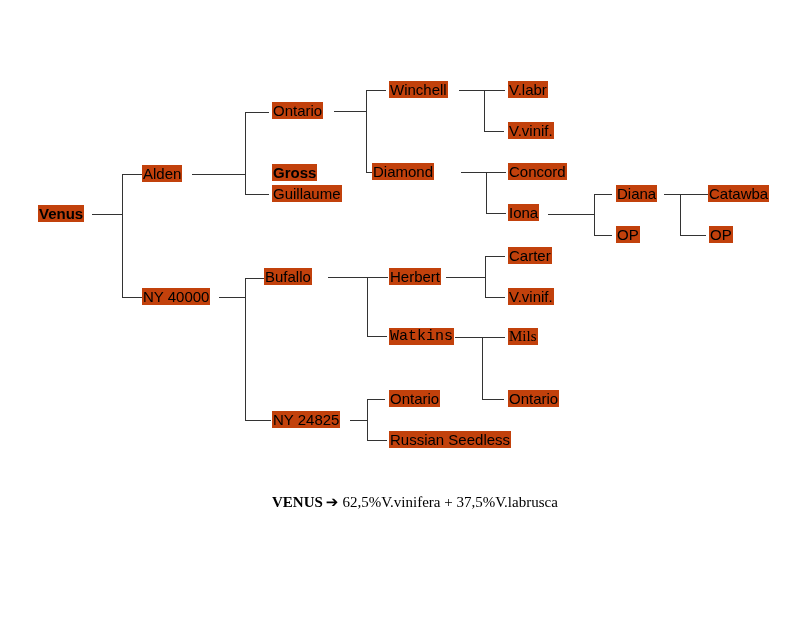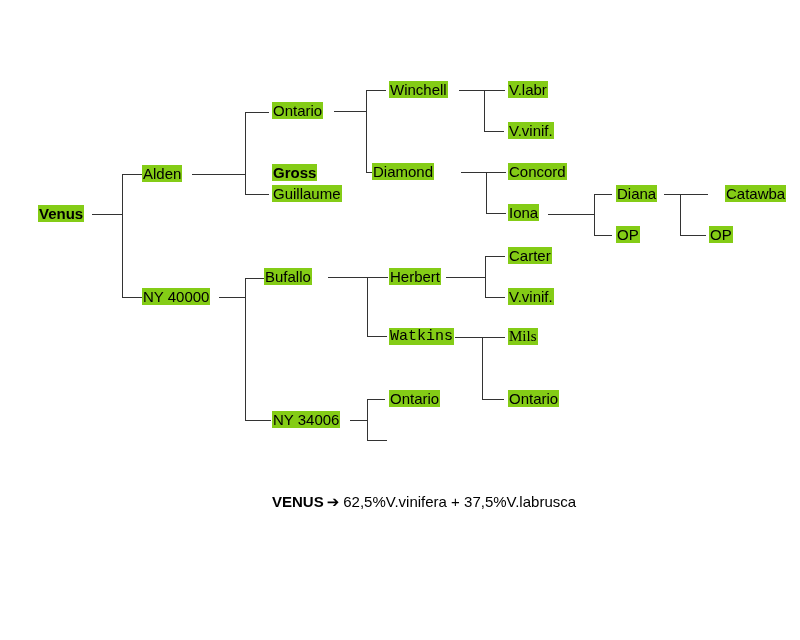--- a/index.html
+++ b/index.html
@@ -1,23 +1,23 @@
 <!DOCTYPE html>
 <html><head>
   <meta charset="utf-8">
   <style>
     html, body { margin: 0; padding: 0; background: #ffffff; }
     body { width: 800px; height: 640px; position: relative; overflow: hidden; font-family: "Liberation Sans", sans-serif; color: #000; }
     #tree { position: absolute; left: 0; top: 0; width: 800px; height: 640px; }
-    .lbl { position: absolute; font-size: 15px; line-height: 17px; white-space: nowrap; background: #84cc16; padding: 0 1px; }
+    .lbl { position: absolute; font-size: 15px; line-height: 17px; white-space: nowrap; background: #c2410c; padding: 0 1px; }
     .root { font-weight: bold; }
     .line { position: absolute; background: #333; }
     .h { height: 1px; }
     .v { width: 1px; }
-    #summary { position: absolute; left: 272px; top: 493px; font-size: 15px; white-space: nowrap; }
+    #summary { position: absolute; left: 272px; top: 493px; font-size: 15px; white-space: nowrap; font-family: Liberation Serif, serif; }
     #summary b { font-weight: bold; }
     .arrow { display: inline-block; margin: 0 4px 0 3px; }
   </style>
 </head>
 <body>
 
 <div id="tree">
 
   <div class="line h" style="left:92px; top:214px; width:30px;"></div>
   <div class="line v" style="left:122px; top:174px; height:124px;"></div>
@@ -85,32 +85,33 @@
   <span class="lbl" style="left:389px; top:81px;">Winchell</span>
   <span class="lbl" style="left:372px; top:163px;">Diamond</span>
 
   <span class="lbl" style="left:508px; top:81px;">V.labr</span>
   <span class="lbl" style="left:508px; top:122px;">V.vinif.</span>
   <span class="lbl" style="left:508px; top:163px;">Concord</span>
   <span class="lbl" style="left:508px; top:204px;">Iona</span>
 
   <span class="lbl" style="left:616px; top:185px;">Diana</span>
   <span class="lbl" style="left:616px; top:226px;">OP</span>
-  <span class="lbl" style="left:708px; top:185px;margin-left:17px;">Catawba</span>
+  <span class="lbl" style="left:708px; top:185px;">Catawba</span>
   <span class="lbl" style="left:709px; top:226px;">OP</span>
 
   <span class="lbl" style="left:264px; top:268px;">Bufallo</span>
-  <span class="lbl" style="left:272px; top:411px;">NY 34006</span>
+  <span class="lbl" style="left:272px; top:411px;">NY 24825</span>
 
   <span class="lbl" style="left:389px; top:268px;">Herbert</span>
   <span class="lbl" style="left:389px; top:328px;font-family:Liberation Mono, monospace;">Watkins</span>
 
   <span class="lbl" style="left:508px; top:247px;">Carter</span>
   <span class="lbl" style="left:508px; top:288px;">V.vinif.</span>
   <span class="lbl" style="left:508px; top:328px;font-family:Liberation Serif, serif;">Mils</span>
   <span class="lbl" style="left:508px; top:390px;">Ontario</span>
 
   <span class="lbl" style="left:389px; top:390px;">Ontario</span>
+  <span class="lbl" style="left:389px; top:431px;">Russian Seedless</span>
 </div>
 
 <div id="summary">
   <b>VENUS</b><span class="arrow">➔</span><span>62,5%V.vinifera + 37,5%V.labrusca</span>
 </div>
 
 </body></html>

